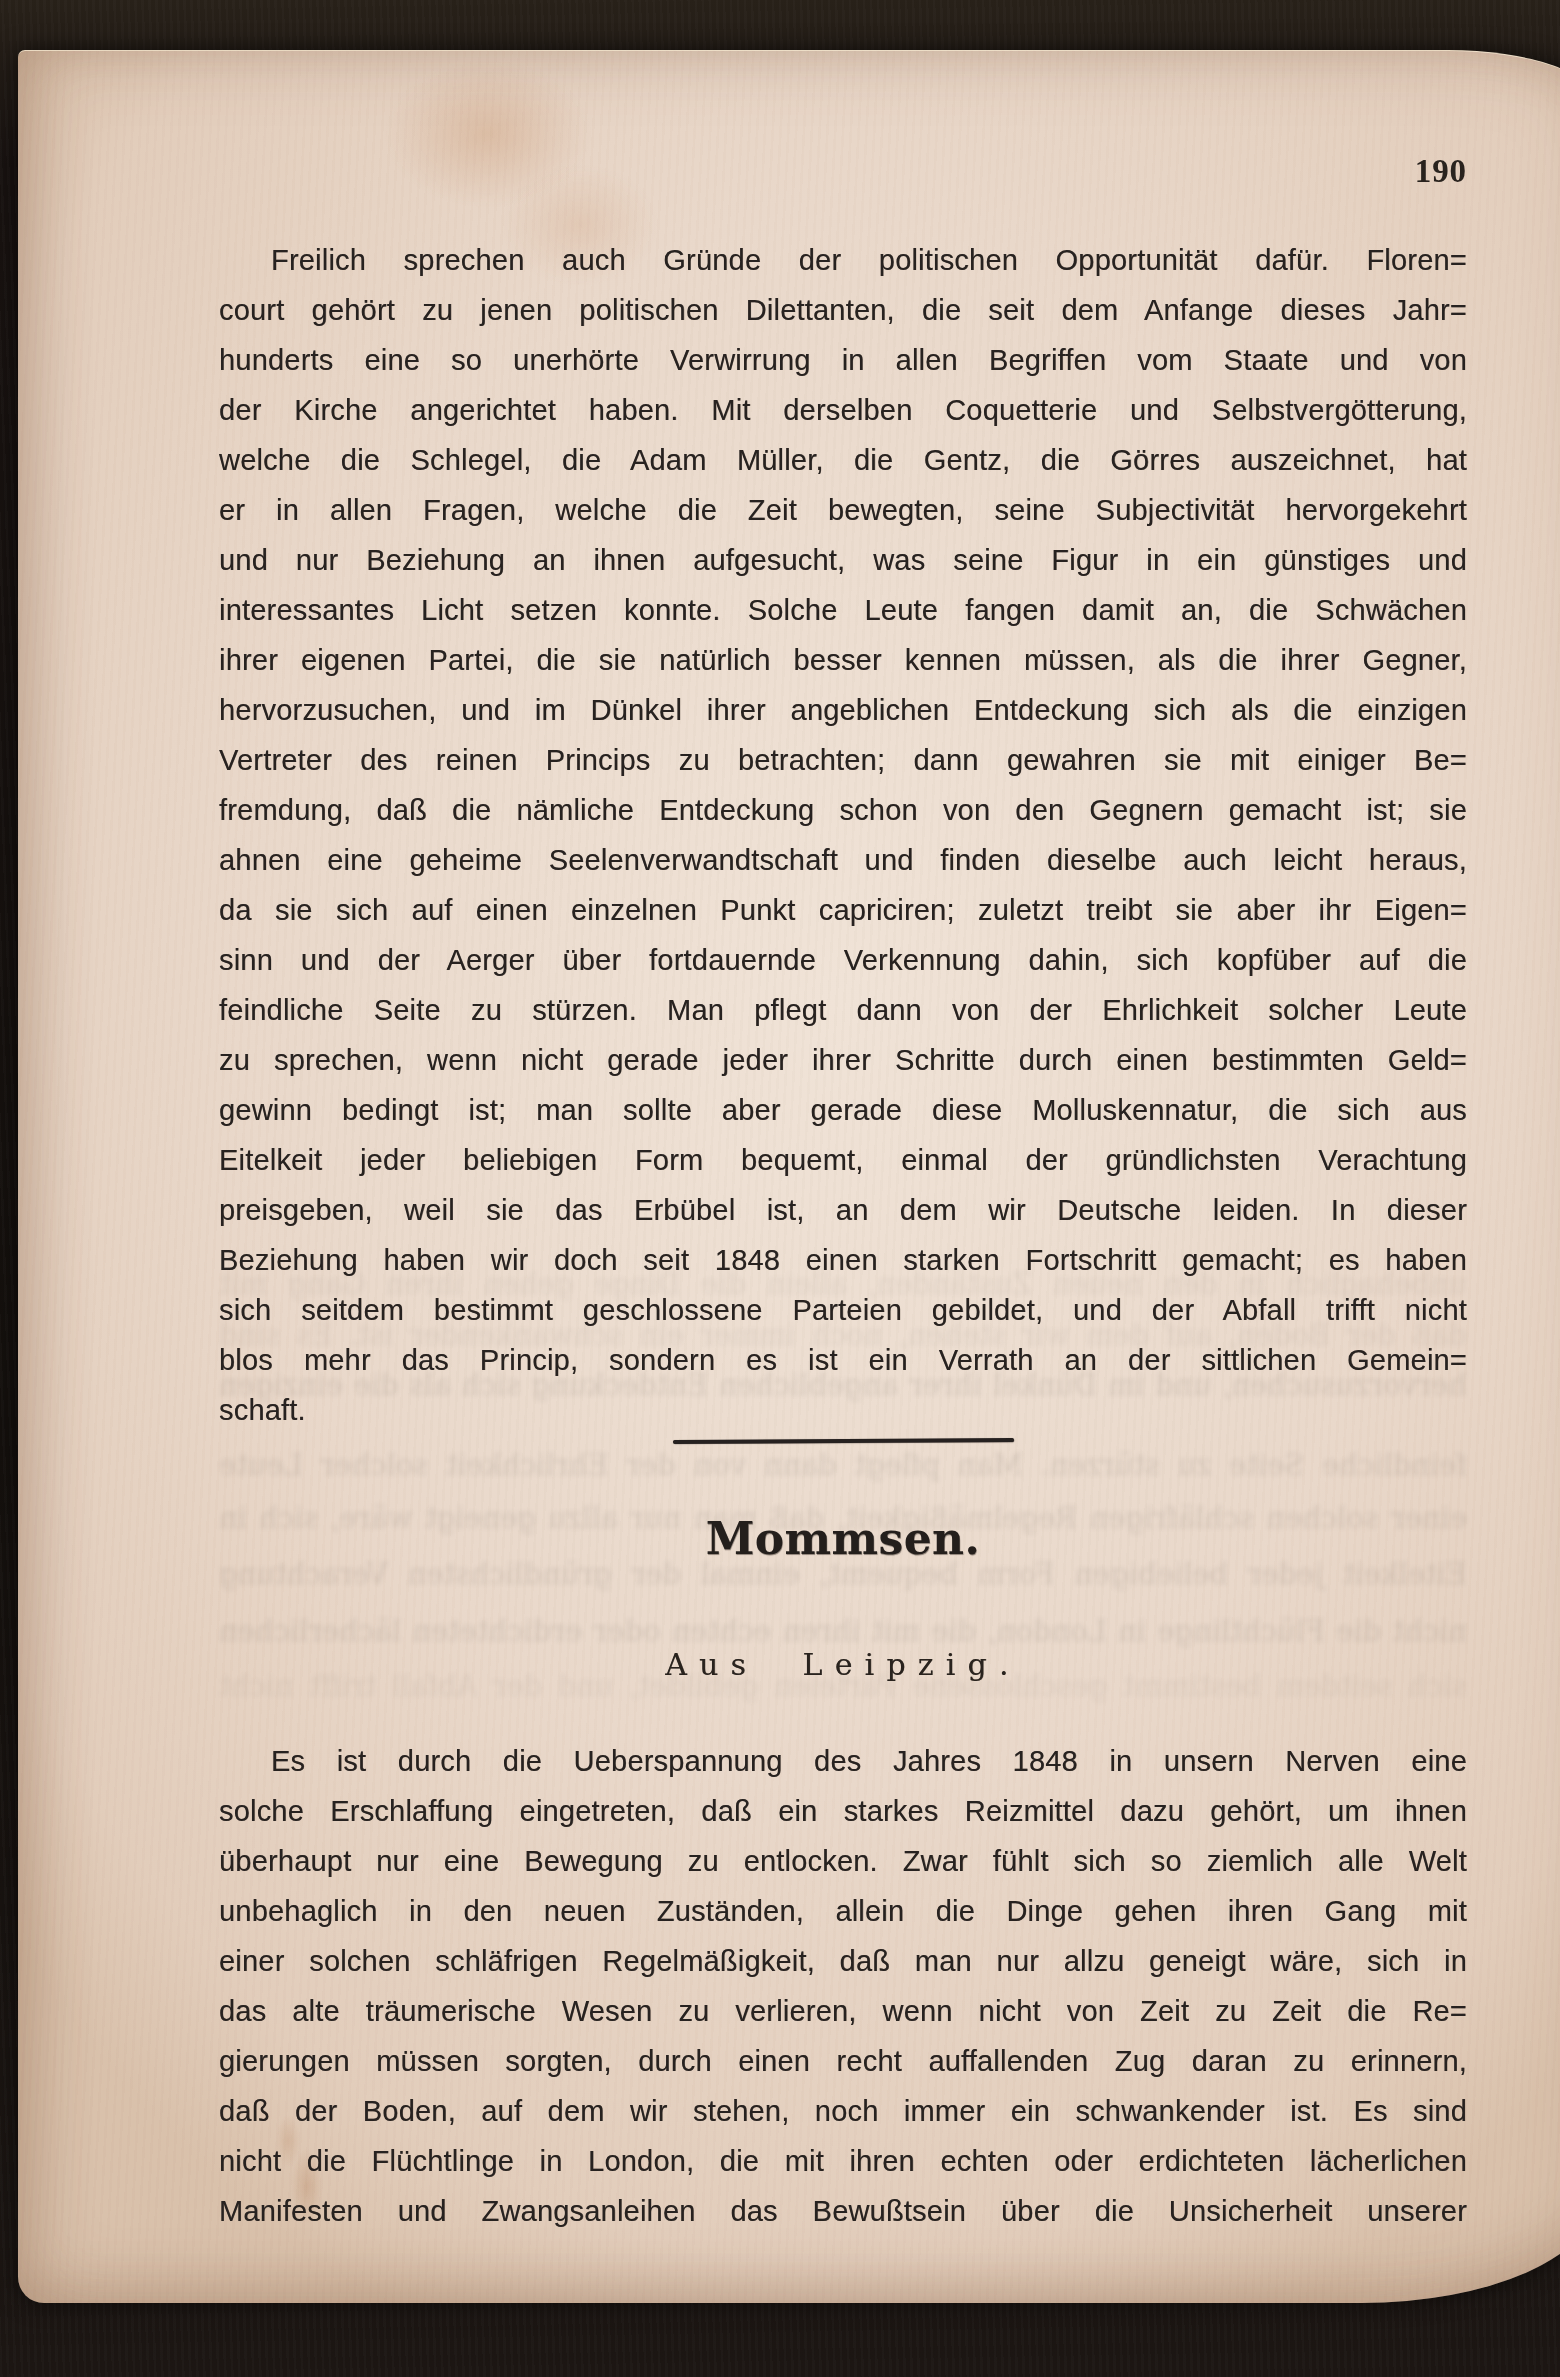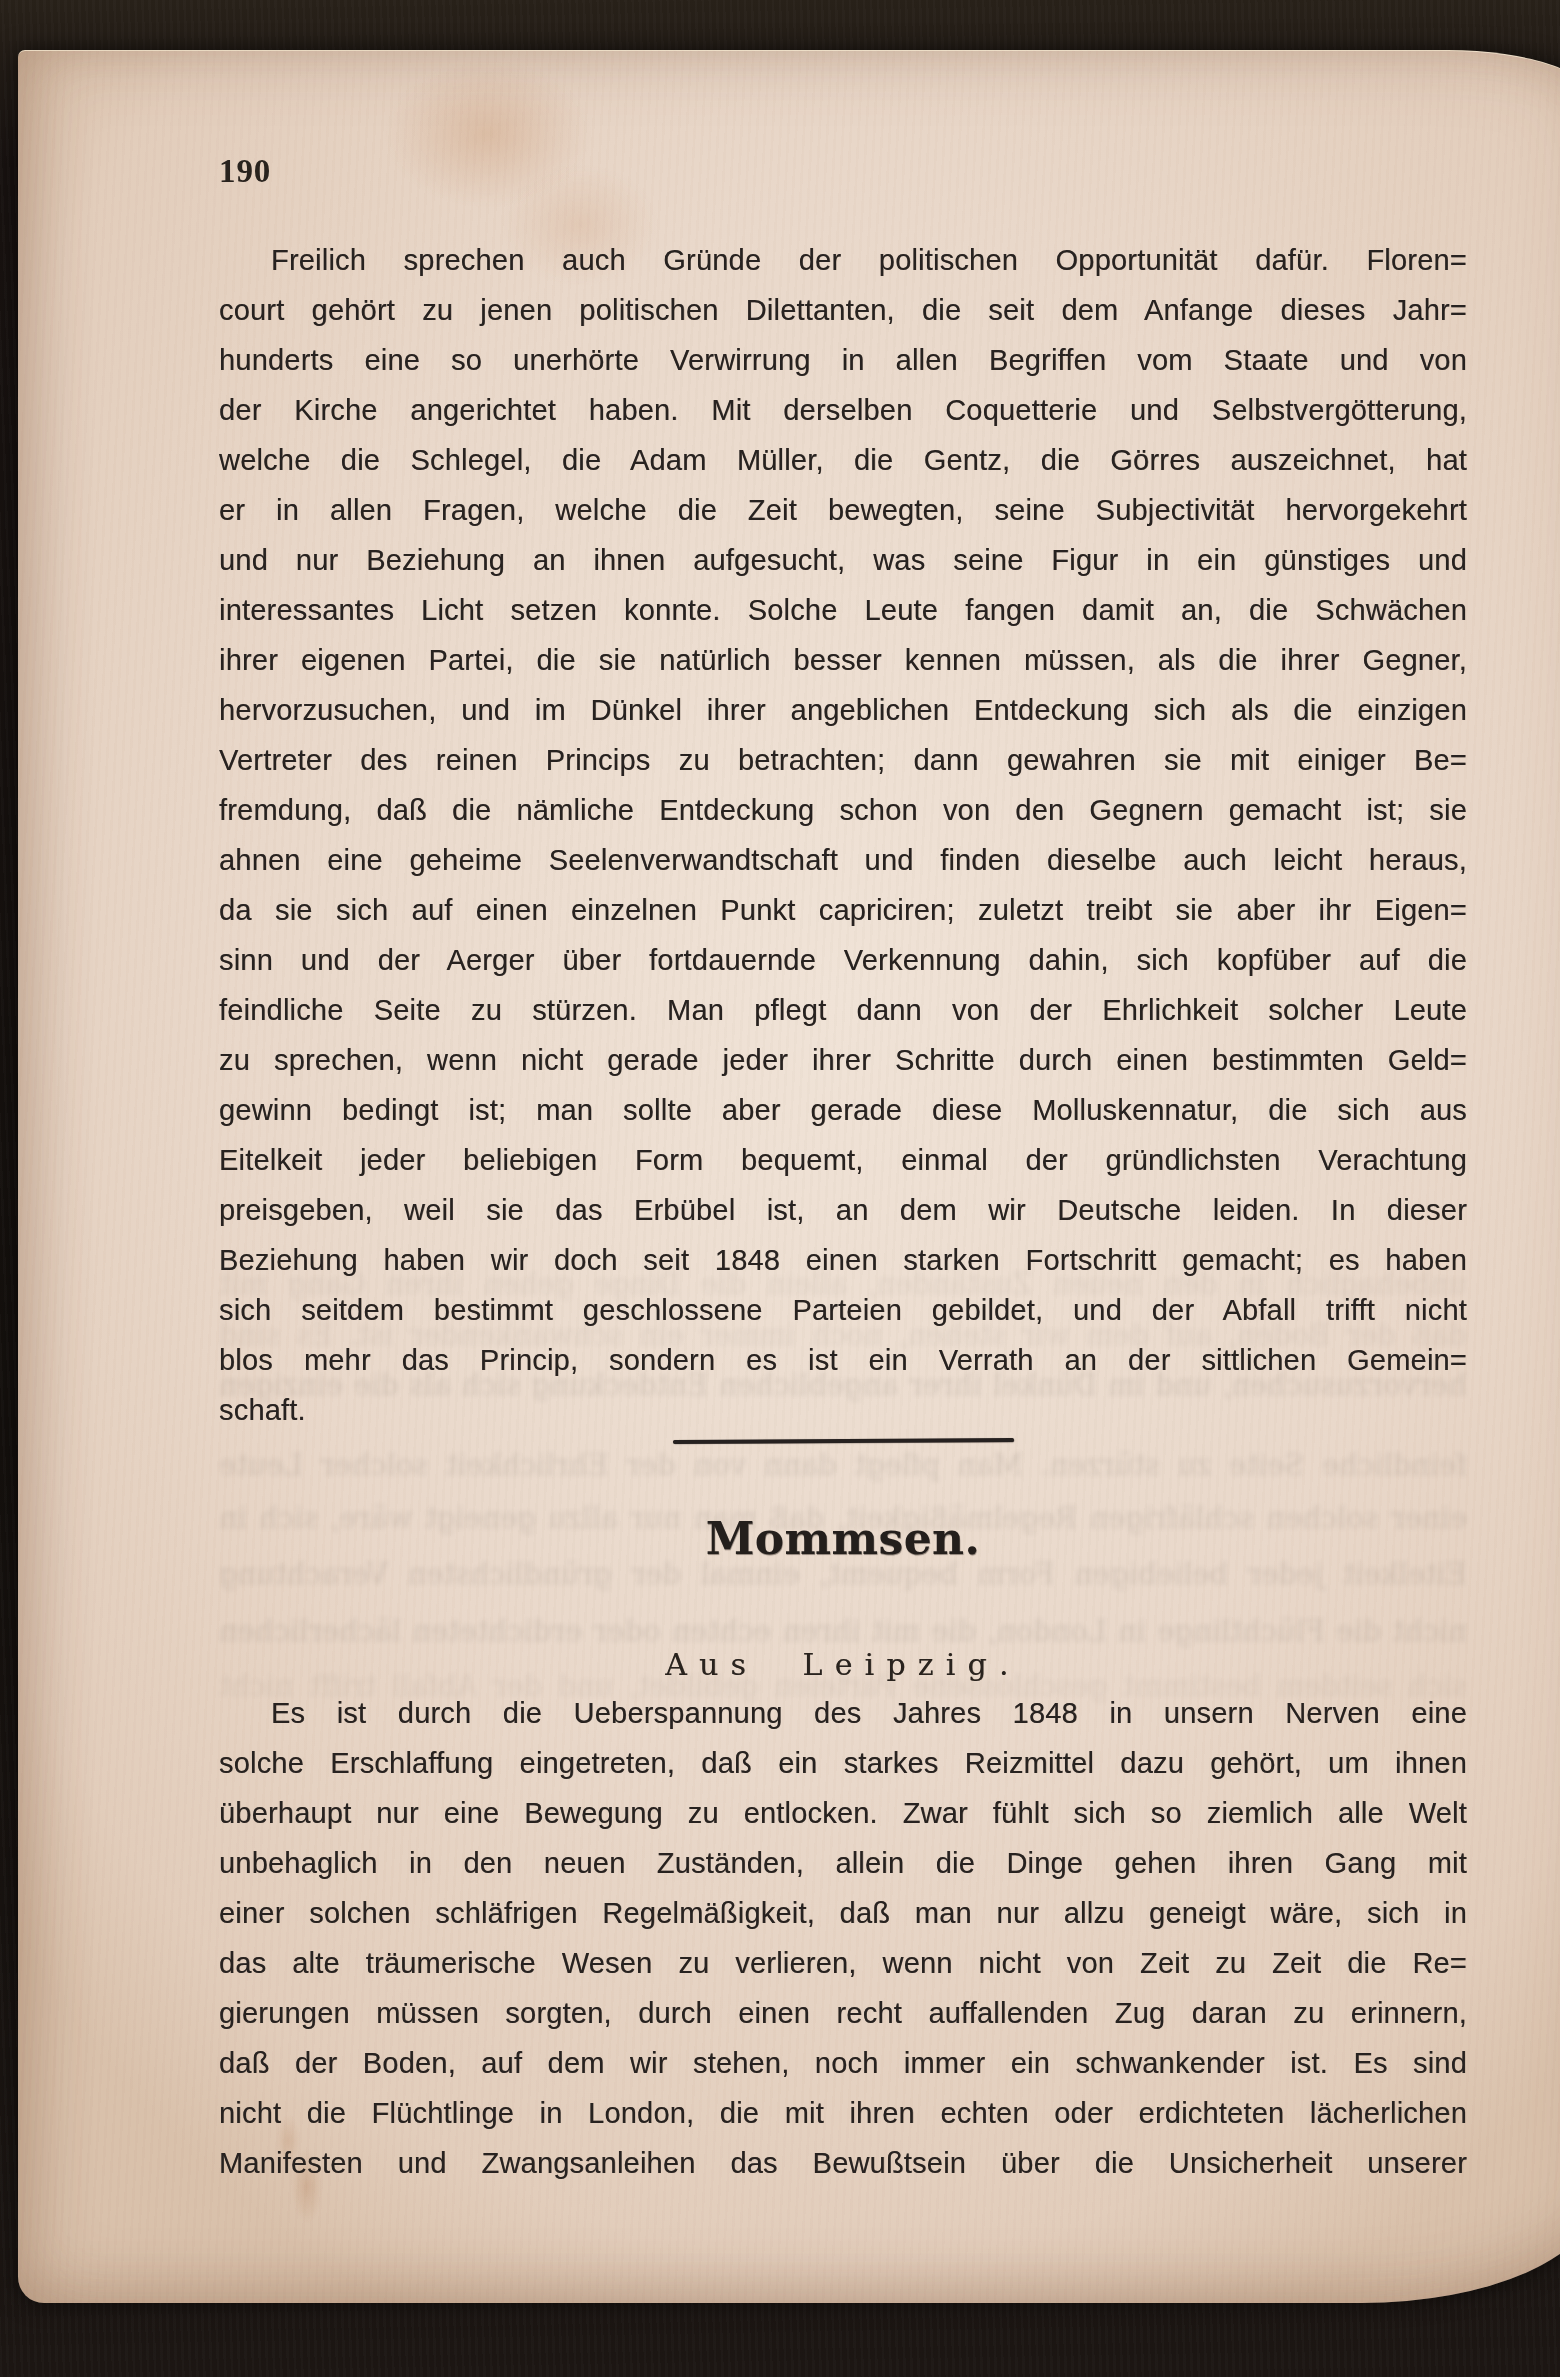--- a/index.html
+++ b/index.html
@@ -21,26 +21,26 @@
       radial-gradient(22.6px 54px at 289px 2135px,  rgba(170,110,70,.25), rgba(170,110,70,0) 70%),
       radial-gradient(17.4px 38px at 270px 2090px,  rgba(170,110,70,.20), rgba(170,110,70,0) 70%),
       radial-gradient(1089px 1437px at 52% 42%, #f0e3d7 0%, #e9d8ca 55%, #e2cdbb 88%, #d9c1ab 100%);
     box-shadow:
       inset 0 0 78px rgba(130,90,60,.17),
       inset 22.6px 0 52px rgba(130,90,60,.15),
       inset 0 -17.4px 48px rgba(130,90,60,.15),
       0 0 22.6px rgba(0,0,0,.6);
   }
   .page-num{
-    position:absolute;top:153px;left:219px;width:1248px;text-align:left;
+    position:absolute;top:153px;left:219px;width:1248px;text-align:right;
     font:bold 33px "Liberation Serif", serif;color:#29231e;letter-spacing:0.9px;
   }
   .col{position:absolute;left:219px;width:1248px;}
   .p1{top:235px;}
-  .p2{top:1688px;}
+  .p2{top:1736px;}
   .line{
     font-family:Liberation Sans, sans-serif;font-size:29px;color:#272220;
     line-height:50px;height:50px;white-space:nowrap;
     text-align:justify;text-align-last:justify;letter-spacing:0.2px;
     text-shadow:0.3px 0.3px 0.6px rgba(45,35,28,.5);
   }
   .line.first{text-indent:52px;}
   .line.last{text-align-last:left;}
   .rule-wrap{position:absolute;top:1439px;left:219px;width:1248px;display:flex;justify-content:center;}
   .rule{width:341px;height:3.5px;background:#262120;border-radius:1.7px;transform:rotate(-.3deg);

